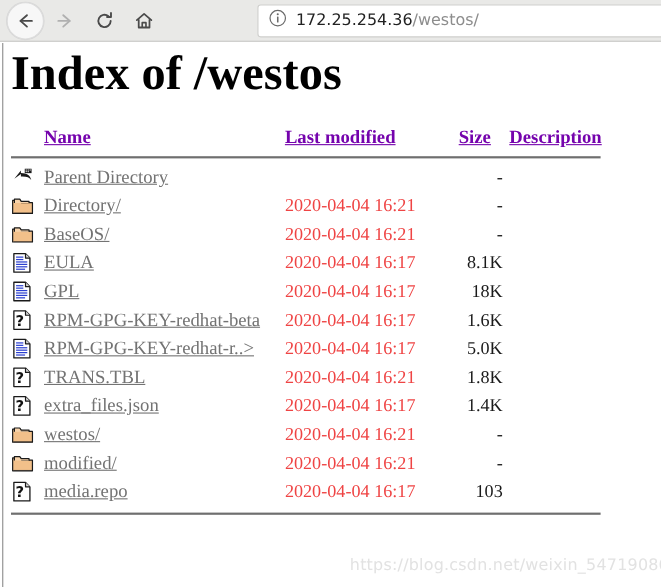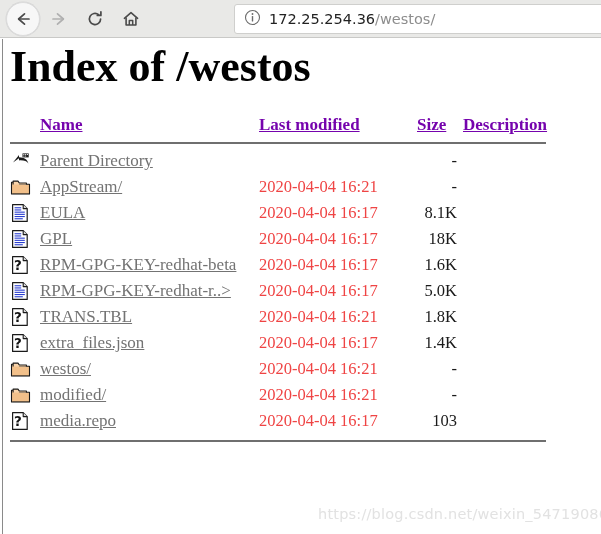--- a/index.html
+++ b/index.html
@@ -303,21 +303,32 @@
             <td class="c-date"></td>
             <td class="c-size">-</td>
             <td class="c-desc"></td>
           </tr>
           <tr>
             <td class="c-icon"><span><svg class="icon" width="22" height="19" viewBox="0 0 22 19" aria-hidden="true">
                   <path d="M1.5 4.2 L1.5 16 L19.5 16 L19.5 6.2 L9.6 6.2 L8.2 4.2 Z" fill="#f2c08a" stroke="#1a1a1a" stroke-width="1.1" stroke-linejoin="round"></path>
                   <path d="M3.1 6.6 L3.1 3.1 L8.0 3.1 L9.3 5.0 L16.4 5.0 L16.4 6.6" fill="#f7d3aa" stroke="#1a1a1a" stroke-width="1.1" stroke-linejoin="round"></path>
                   <rect x="2.6" y="15.2" width="17" height="1" fill="#1a1a1a" opacity="0.35"></rect>
                 </svg></span></td>
-            <td class="c-name"><a>AppStream/</a></td>
+            <td class="c-name"><a>Directory/</a></td>
+            <td class="c-date">2020-04-04 16:21</td>
+            <td class="c-size">-</td>
+            <td class="c-desc"></td>
+          </tr>
+          <tr>
+            <td class="c-icon"><span><svg class="icon" width="22" height="19" viewBox="0 0 22 19" aria-hidden="true">
+                  <path d="M1.5 4.2 L1.5 16 L19.5 16 L19.5 6.2 L9.6 6.2 L8.2 4.2 Z" fill="#f2c08a" stroke="#1a1a1a" stroke-width="1.1" stroke-linejoin="round"></path>
+                  <path d="M3.1 6.6 L3.1 3.1 L8.0 3.1 L9.3 5.0 L16.4 5.0 L16.4 6.6" fill="#f7d3aa" stroke="#1a1a1a" stroke-width="1.1" stroke-linejoin="round"></path>
+                  <rect x="2.6" y="15.2" width="17" height="1" fill="#1a1a1a" opacity="0.35"></rect>
+                </svg></span></td>
+            <td class="c-name"><a>BaseOS/</a></td>
             <td class="c-date">2020-04-04 16:21</td>
             <td class="c-size">-</td>
             <td class="c-desc"></td>
           </tr>
           <tr>
             <td class="c-icon"><span><svg class="icon" width="20" height="20" viewBox="0 0 20 20" aria-hidden="true">
                   <path d="M2.6 1.6 L13.2 1.6 L17.2 5.6 L17.2 18.4 L2.6 18.4 Z" fill="#ffffff" stroke="#1a1a1a" stroke-width="1.2" stroke-linejoin="round"></path>
                   <path d="M13.2 1.6 L13.2 5.6 L17.2 5.6" fill="#d9d9d9" stroke="#1a1a1a" stroke-width="1.1" stroke-linejoin="round"></path>
                   <rect x="4.6" y="4.2" width="6.6" height="1.1" fill="#2b3fd0"></rect>
                   <rect x="4.6" y="6.4" width="6.6" height="1.1" fill="#2b3fd0"></rect>

